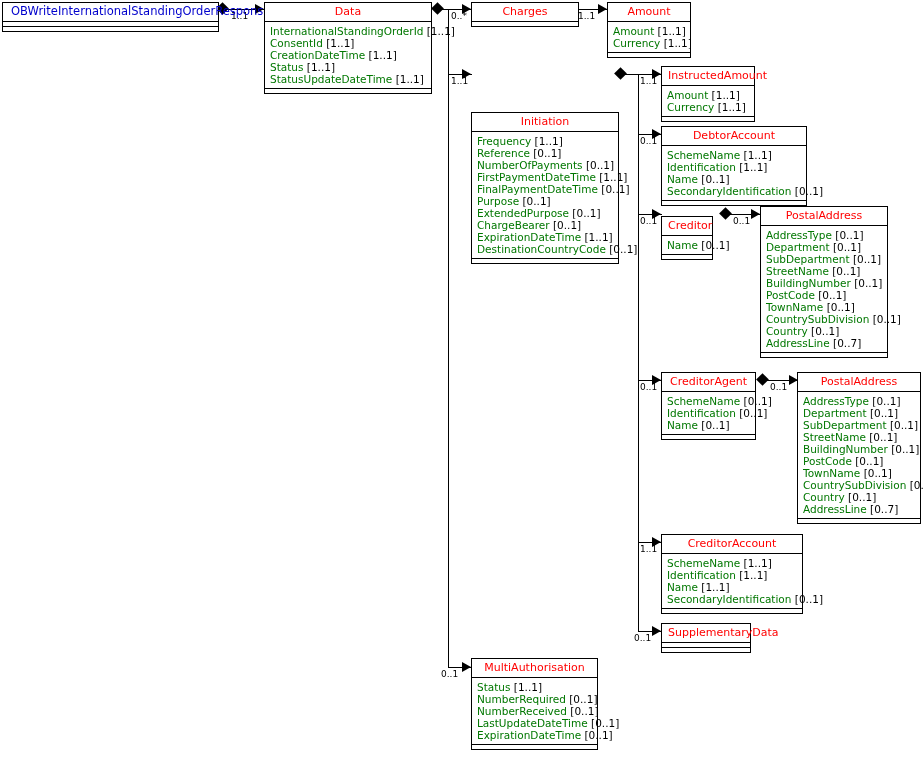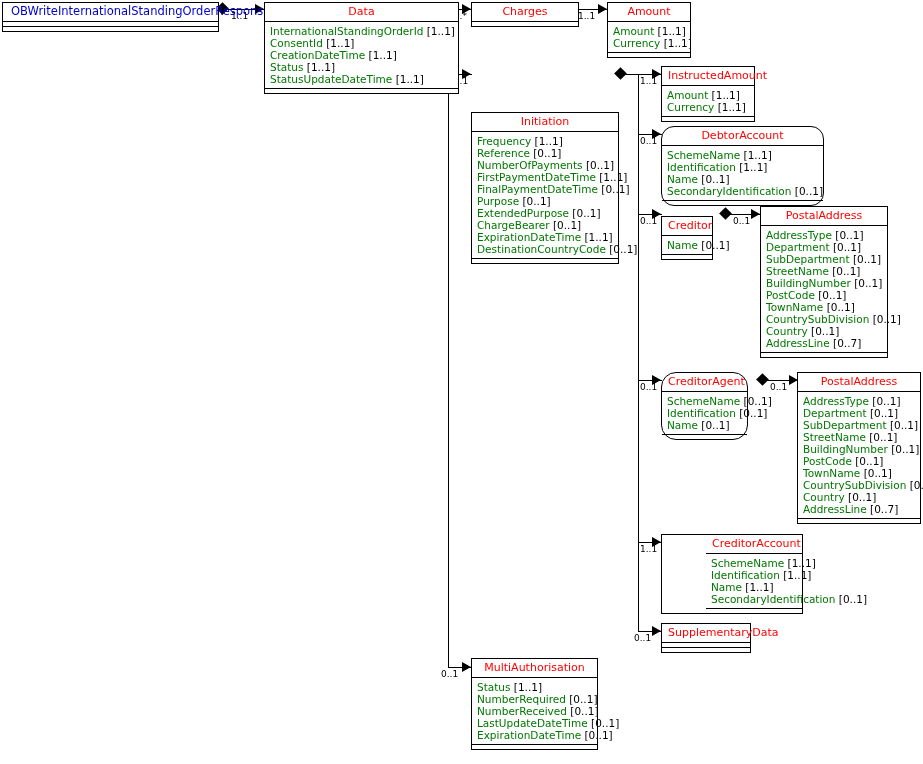--- a/index.html
+++ b/index.html
@@ -169,21 +169,21 @@
   <div class="hline" style="left:638px; top:631px; width:24px;"></div>
   <div class="arrow" style="left:652px; top:626px;"></div>
   <div class="mult-label" style="left:634px; top:633px;">0..1</div>
 
   <div class="node root" style="left:2px; top:2px; width:217px;">
     <div class="node-title">OBWriteInternationalStandingOrderResponse5</div>
     <div class="node-attrs empty"></div>
     <div class="node-foot"></div>
   </div>
 
-  <div class="node" style="left:264px; top:2px; width:195px;">
+  <div class="node" style="left:264px; top:2px; width:168px;">
     <div class="node-title">Data</div>
     <div class="node-attrs">
         <div class="attr"><span>InternationalStandingOrderId </span><span class="mult">[1..1]</span></div>
         <div class="attr"><span>ConsentId </span><span class="mult">[1..1]</span></div>
         <div class="attr"><span>CreationDateTime </span><span class="mult">[1..1]</span></div>
         <div class="attr"><span>Status </span><span class="mult">[1..1]</span></div>
         <div class="attr"><span>StatusUpdateDateTime </span><span class="mult">[1..1]</span></div>
       </div>
     <div class="node-foot"></div>
   </div>
@@ -221,21 +221,21 @@
 
   <div class="node" style="left:661px; top:66px; width:94px;">
     <div class="node-title left">InstructedAmount</div>
     <div class="node-attrs">
         <div class="attr"><span>Amount </span><span class="mult">[1..1]</span></div>
         <div class="attr"><span>Currency </span><span class="mult">[1..1]</span></div>
       </div>
     <div class="node-foot"></div>
   </div>
 
-  <div class="node" style="left:661px; top:126px; width:163px;border-radius:13px;">
+  <div class="node" style="left:661px; top:126px; width:146px;">
     <div class="node-title">DebtorAccount</div>
     <div class="node-attrs">
         <div class="attr"><span>SchemeName </span><span class="mult">[1..1]</span></div>
         <div class="attr"><span>Identification </span><span class="mult">[1..1]</span></div>
         <div class="attr"><span>Name </span><span class="mult">[0..1]</span></div>
         <div class="attr"><span>SecondaryIdentification </span><span class="mult">[0..1]</span></div>
       </div>
     <div class="node-foot"></div>
   </div>
 
@@ -257,21 +257,21 @@
         <div class="attr"><span>BuildingNumber </span><span class="mult">[0..1]</span></div>
         <div class="attr"><span>PostCode </span><span class="mult">[0..1]</span></div>
         <div class="attr"><span>TownName </span><span class="mult">[0..1]</span></div>
         <div class="attr"><span>CountrySubDivision </span><span class="mult">[0..1]</span></div>
         <div class="attr"><span>Country </span><span class="mult">[0..1]</span></div>
         <div class="attr"><span>AddressLine </span><span class="mult">[0..7]</span></div>
       </div>
     <div class="node-foot"></div>
   </div>
 
-  <div class="node" style="left:661px; top:372px; width:87px;border-radius:15px;">
+  <div class="node" style="left:661px; top:372px; width:95px;">
     <div class="node-title">CreditorAgent</div>
     <div class="node-attrs">
         <div class="attr"><span>SchemeName </span><span class="mult">[0..1]</span></div>
         <div class="attr"><span>Identification </span><span class="mult">[0..1]</span></div>
         <div class="attr"><span>Name </span><span class="mult">[0..1]</span></div>
       </div>
     <div class="node-foot"></div>
   </div>
 
   <div class="node" style="left:797px; top:372px; width:124px;">
@@ -284,21 +284,21 @@
         <div class="attr"><span>BuildingNumber </span><span class="mult">[0..1]</span></div>
         <div class="attr"><span>PostCode </span><span class="mult">[0..1]</span></div>
         <div class="attr"><span>TownName </span><span class="mult">[0..1]</span></div>
         <div class="attr"><span>CountrySubDivision </span><span class="mult">[0..1]</span></div>
         <div class="attr"><span>Country </span><span class="mult">[0..1]</span></div>
         <div class="attr"><span>AddressLine </span><span class="mult">[0..7]</span></div>
       </div>
     <div class="node-foot"></div>
   </div>
 
-  <div class="node" style="left:661px; top:534px; width:142px;padding-left:44px;">
+  <div class="node" style="left:661px; top:534px; width:142px;">
     <div class="node-title">CreditorAccount</div>
     <div class="node-attrs">
         <div class="attr"><span>SchemeName </span><span class="mult">[1..1]</span></div>
         <div class="attr"><span>Identification </span><span class="mult">[1..1]</span></div>
         <div class="attr"><span>Name </span><span class="mult">[1..1]</span></div>
         <div class="attr"><span>SecondaryIdentification </span><span class="mult">[0..1]</span></div>
       </div>
     <div class="node-foot"></div>
   </div>
 

